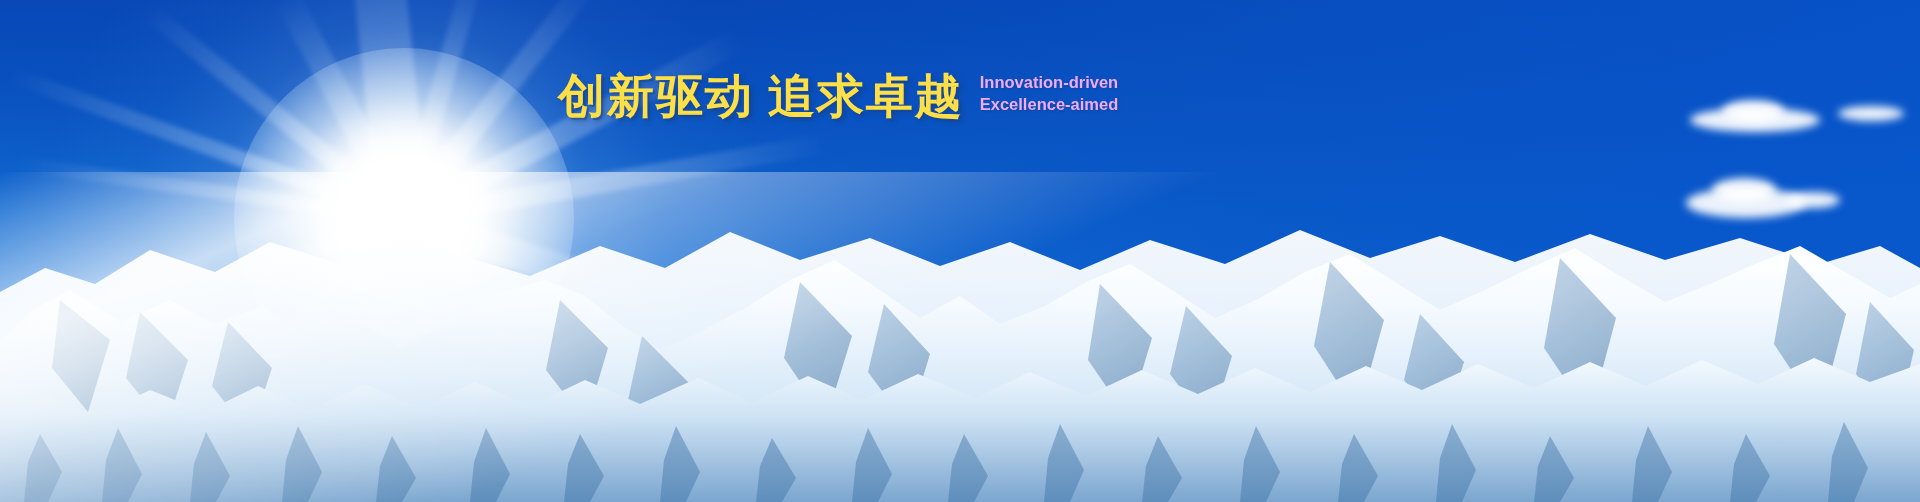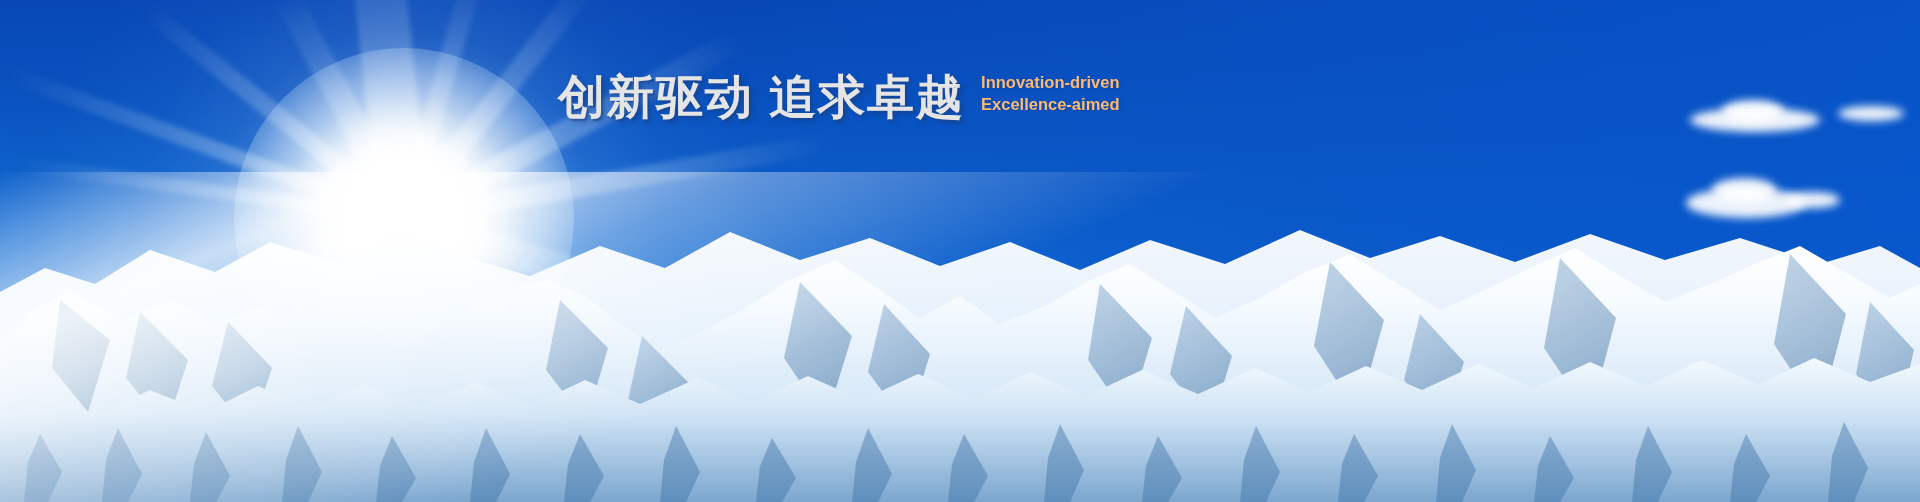--- a/index.html
+++ b/index.html
@@ -109,32 +109,33 @@
     left: 0; top: 0;
     width: 1920px; height: 502px;
     pointer-events: none;
   }
   .row { position: absolute; display: flex; align-items: flex-end; }
 
   .row-1 { left: 558px; top: 72px; }
   .row-2 { left: 526px; top: 133px; }
 
   .cn {
-    color: #e5e5e5;
+    color: #fde047;
     font-size: 47px;
     font-weight: bold;
     line-height: 1.0;
     letter-spacing: 2px;
     white-space: nowrap;
     text-shadow:
       2px 2px 0 rgba(30,70,140,0.55),
       3px 3px 5px rgba(20,55,120,0.45);
+    font-family: Liberation Serif, serif;
   }
   .en {
-    color: #fdba74;
+    color: #f0abfc;
     font-size: 16.5px;
     font-weight: bold;
     line-height: 1.32;
     white-space: nowrap;
     text-shadow: 1px 1px 2px rgba(25,60,130,0.5);
   }
   .en-right { margin-left: 16px; padding-bottom: 4px; text-align: left; }
   .en-left  { margin-right: 22px; padding-bottom: 4px; text-align: right; }
 </style>
 </head>

